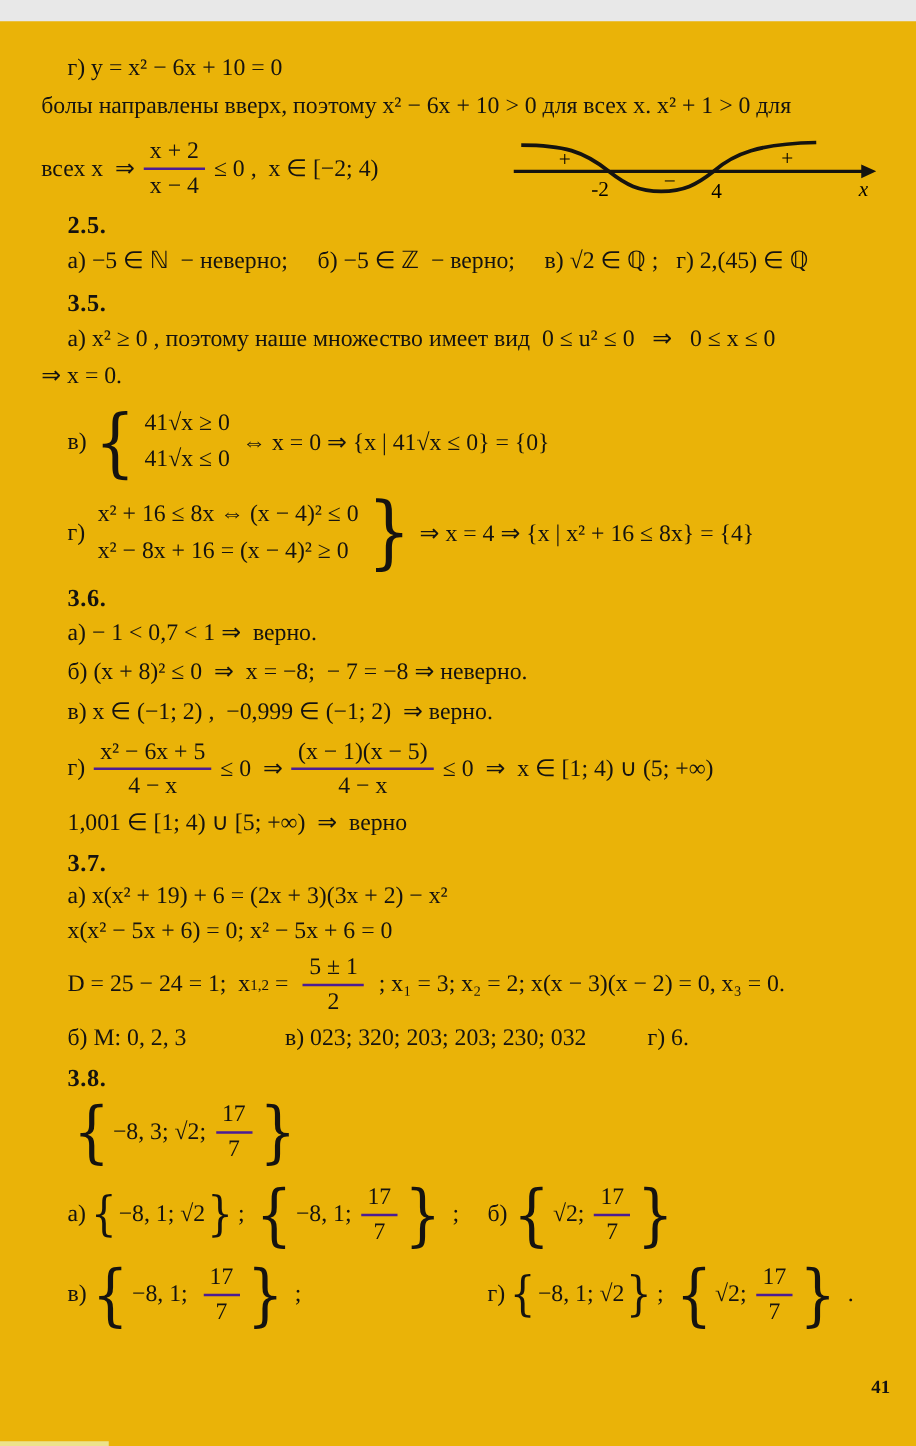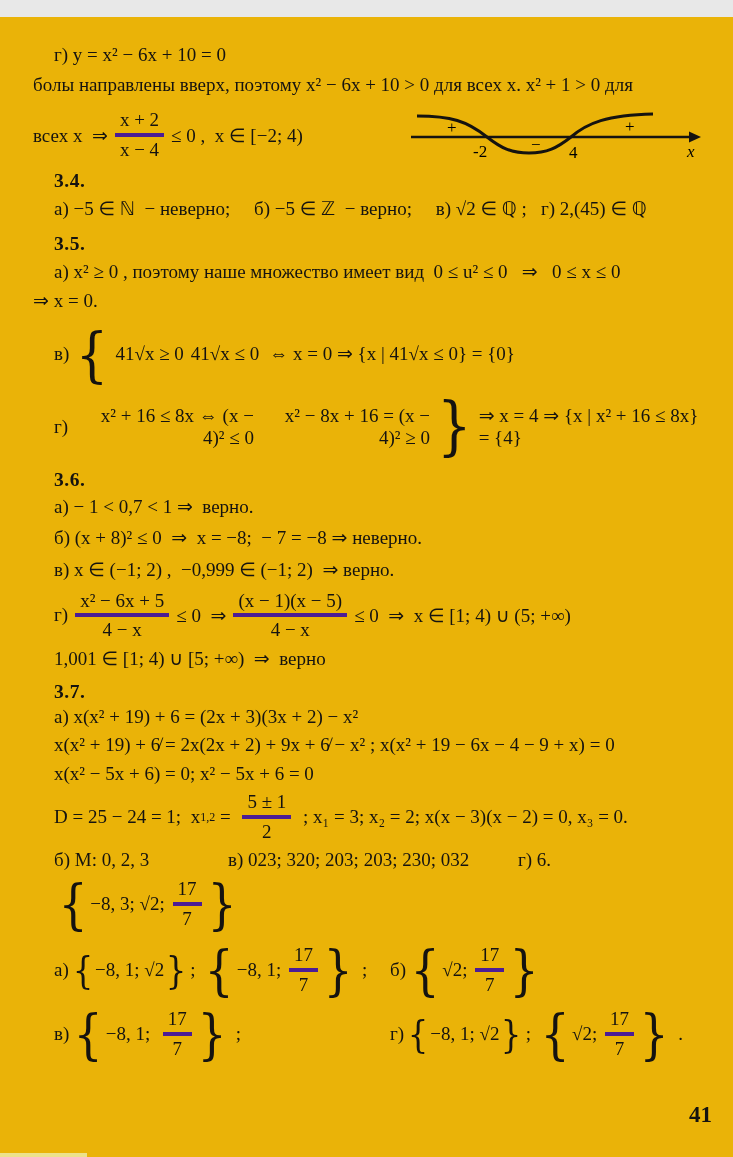--- a/index.html
+++ b/index.html
@@ -8,34 +8,34 @@
     background:#eab308; color:#151310; overflow:hidden;
     font-family:"Liberation Serif", serif; font-size:19px;
   }
   .content { position:absolute; left:33px; top:24px; right:24px; }
   .t { white-space:pre-wrap; }
   .ml { line-height:1.45; }
   .indent { padding-left:21px; }
   .sec-title { font-weight:bold; padding-left:21px; font-size:19.5px; letter-spacing:0.5px; }
   .row { display:flex; align-items:center; }
   .frac { display:inline-block; text-align:center; vertical-align:middle; margin:0 7px; line-height:1.25; }
-  .frac .num { display:block; border-bottom:4px solid #4c1d95; padding:0 5px 1px; }
+  .frac .num { display:block; border-bottom:2px solid #4c1d95; padding:0 5px 1px; }
   .frac .den { display:block; padding-top:1px; }
   .brace { font-family:"DejaVu Serif", serif; line-height:0.8; font-weight:400; transform:scaleX(0.85); }
   .sys { display:inline-flex; align-items:center; }
-  .sys-rows { display:inline-flex; flex-direction:row; gap:7px; padding:0 4px;text-align:right; }
+  .sys-rows { display:inline-flex; flex-direction:column; gap:7px; padding:0 4px; }
   .set { display:inline-flex; align-items:center; margin:0 2px; }
   .set .brace-frac { font-size:54px; }
   .set .brace-plain { font-size:38px; }
   sub.idx { font-size:12px; line-height:0; }
   .two-col { display:flex; align-items:center; }
   .col1 { width:336px; display:flex; align-items:center; }
   .bvg-b { display:inline-block; width:174px; }
   .bvg-v { display:inline-block; width:290px; }
-  .page-number { position:absolute; right:21px; top:1085px; font-weight:bold; font-size:23px; }
+  .page-number { position:absolute; right:21px; top:1085px; font-weight:bold; font-size:15px; }
   .url-stamp {
     position:absolute; left:0; bottom:1px; background:#ece28c; color:#3a3a30;
     font-family:"Liberation Sans", sans-serif; font-size:13.5px; padding:2px 6px 3px 4px;
   }
   .diagram { margin-left:auto; margin-right:8px; flex:none; }
 </style>
 </head>
 <body>
 
 <div class="page">
@@ -58,21 +58,21 @@
         <path d="M 8 12 C 42 12 58 17 78 33 C 92 44 102 49 120 49 C 138 49 148 44 162 33 C 178 19 198 11 244 10" fill="none" stroke="#151310" stroke-width="3"></path>
         <text x="38" y="29" font-size="17" font-family="Liberation Serif, serif">+</text>
         <text x="122" y="46" font-size="17" font-family="Liberation Serif, serif">−</text>
         <text x="216" y="28" font-size="17" font-family="Liberation Serif, serif">+</text>
         <text x="64" y="53" font-size="17" font-family="Liberation Serif, serif">-2</text>
         <text x="160" y="54" font-size="17" font-family="Liberation Serif, serif">4</text>
         <text x="278" y="53" font-size="17" font-style="italic" font-family="Liberation Serif, serif">x</text>
       </svg>
     </div>
 
-    <div class="sec-title" style="margin-top:6px">3.4.</div>
+    <div class="sec-title" style="margin-top:6px">2.5.</div>
     <div class="ml indent" style="margin-top:3px"><span class="t">а) −5 ∈ ℕ  − неверно;     б) −5 ∈ ℤ  − верно;     в) √2 ∈ ℚ ;   г) 2,(45) ∈ ℚ</span></div>
 
     <div class="sec-title" style="margin-top:10px">3.5.</div>
     <div class="ml indent" style="margin-top:3px"><span class="t">а) x² ≥ 0 , поэтому наше множество имеет вид  0 ≤ u² ≤ 0   ⇒   0 ≤ x ≤ 0</span></div>
     <div class="ml" style="margin-top:2px"><span class="t">⇒ x = 0.</span></div>
 
     <div class="row indent" style="margin-top:8px; height:62px;">
       <span class="t">в)</span>
       <span class="sys" style="margin-left:4px">
         <span class="brace" style="font-size:60px">{</span>
@@ -111,38 +111,38 @@
       <span class="frac">
         <span class="num t">(x − 1)(x − 5)</span>
         <span class="den t">4 − x</span>
       </span>
       <span class="t">≤ 0  ⇒  x ∈ [1; 4) ∪ (5; +∞)</span>
     </div>
     <div class="ml indent" style="margin-top:4px"><span class="t">1,001 ∈ [1; 4) ∪ [5; +∞)  ⇒  верно</span></div>
 
     <div class="sec-title" style="margin-top:8px">3.7.</div>
     <div class="ml indent"><span class="t">а) x(x² + 19) + 6 = (2x + 3)(3x + 2) − x²</span></div>
-    <div class="ml indent" style="margin-top:1px"><span class="t">x(x² + 19) + 6̸ = 2x(2x + 2) + 9x + 6̸ − x² ; x(x² + 19 − 6x − 4 − 9 + x) = 0</span></div>
     <div class="ml indent" style="margin-top:1px"><span class="t">x(x² − 5x + 6) = 0; x² − 5x + 6 = 0</span></div>
 
     <div class="row indent" style="margin-top:4px; height:50px;">
       <span class="t">D = 25 − 24 = 1;  x</span>
         <sub class="idx t">1,2</sub>
         <span class="t"> = </span>
       <span class="frac">
         <span class="num t">5 ± 1</span>
         <span class="den t">2</span>
       </span>
       <span class="t"> ; x₁ = 3; x₂ = 2; x(x − 3)(x − 2) = 0, x₃ = 0.</span>
     </div>
 
     <div class="ml indent" style="margin-top:4px">
       <span class="bvg-b t">б) М: 0, 2, 3</span><span class="bvg-v t">в) 023; 320; 203; 203; 230; 032</span><span class="t">г) 6.</span>
     </div>
 
+    <div class="sec-title" style="margin-top:8px">3.8.</div>
 
     <div class="row indent" style="margin-top:2px; height:58px;">
       <span class="set">
         <span class="brace brace-frac">{</span>
         <span class="t">−8, 3; √2; </span>
         <span class="frac" style="margin:0 3px">
           <span class="num t">17</span>
           <span class="den t">7</span>
         </span>
         <span class="brace brace-frac">}</span>

